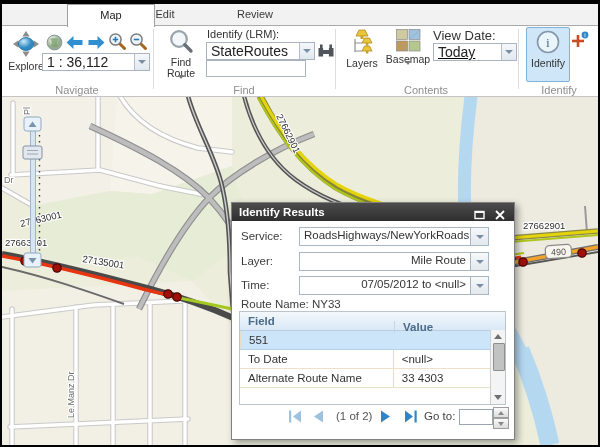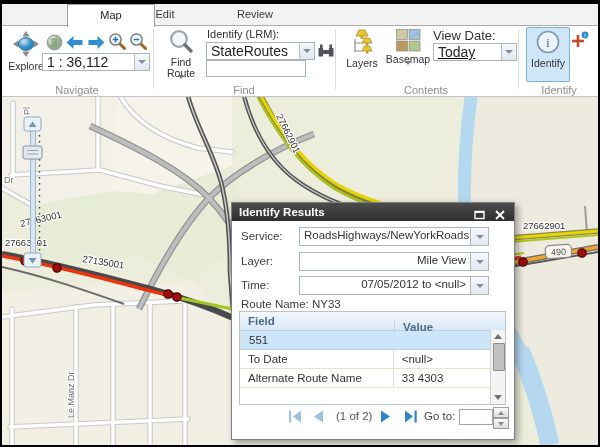--- a/index.html
+++ b/index.html
@@ -366,21 +366,21 @@
 
   <span class="dlg-label" style="top:27px;">Service:</span>
   <div class="dcombo" style="top:24px;">
     <span class="val">RoadsHighways/NewYorkRoads</span>
     <span class="arrowbtn">
         <span class="tri-down"></span>
       </span>
   </div>
   <span class="dlg-label" style="top:52px;">Layer:</span>
   <div class="dcombo" style="top:49px;">
-    <span class="val">Mile View</span>
+    <span class="val">Mile Route</span>
     <span class="arrowbtn">
         <span class="tri-down"></span>
       </span>
   </div>
   <span class="dlg-label" style="top:76px;">Time:</span>
   <div class="dcombo" style="top:73px;">
     <span class="val">07/05/2012 to &lt;null&gt;</span>
     <span class="arrowbtn">
         <span class="tri-down"></span>
       </span>

